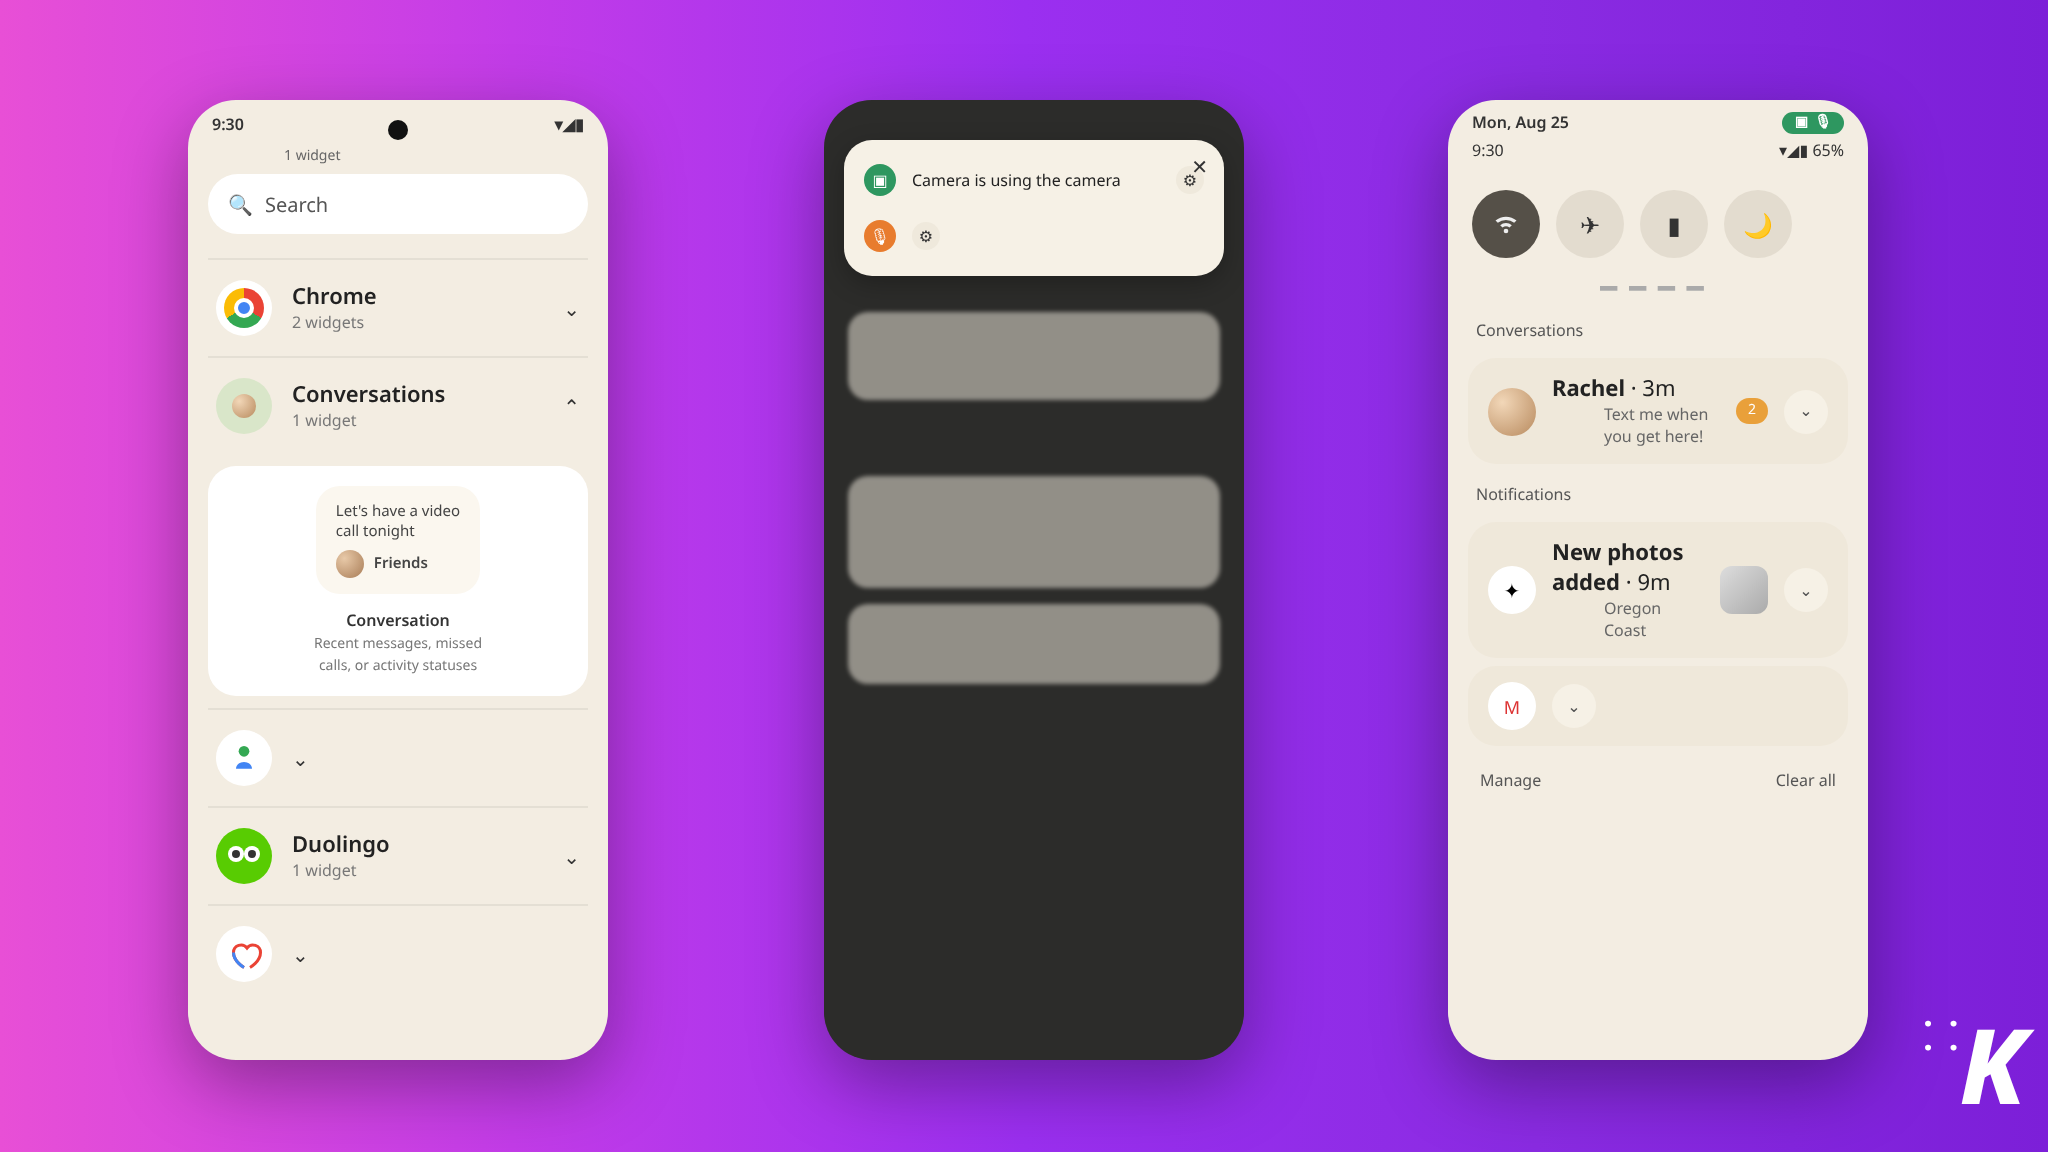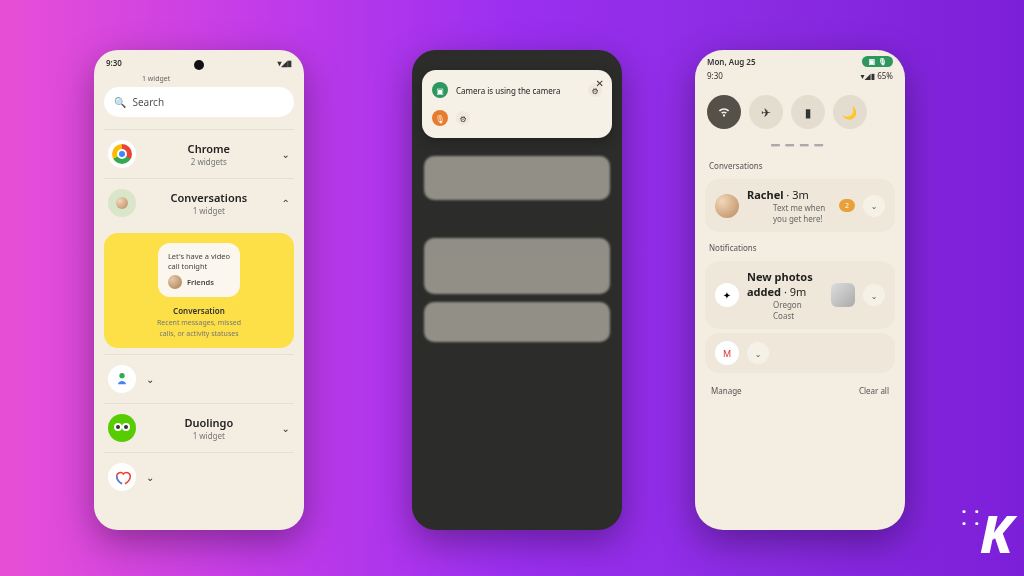--- a/index.html
+++ b/index.html
@@ -13,38 +13,38 @@
   .phone {
     position: absolute;
     width: 210px;
     height: 480px;
     border-radius: 24px;
     box-shadow: 0 12px 36px rgba(0,0,0,0.35);
     overflow: hidden;
   }
   .phone.p1 { left: 94px; top: 50px; background: #f3ede2; }
   .phone.p2 { left: 412px; top: 50px; background: #4a4a46; }
-  .phone.p3 { left: 695px; top: 50px; background: #f3ede2; border-radius: 28px; }
+  .phone.p3 { left: 724px; top: 50px; background: #f3ede2; }
 
   
   .statusbar { height: 20px; display: flex; align-items: center; justify-content: space-between; padding: 4px 12px 0 12px; font-size: 8px; font-weight: 600; color: #333; }
   .statusbar .right { display: flex; align-items: center; gap: 2px; }
   .camera-dot { position: absolute; top: 10px; left: 50%; transform: translateX(-50%); width: 10px; height: 10px; background: #111; border-radius: 50%; }
 
   
   .scroll { padding: 4px 10px 0 10px; }
   .name-cut { font-size: 7px; color: #666; padding-left: 38px; margin-bottom: 4px; }
   .searchbox { background: #fff; border-radius: 18px; height: 30px; display: flex; align-items: center; padding: 0 10px; font-size: 10px; color: #555; gap: 6px; margin-bottom: 12px; }
-  .list-item { display: flex; align-items: center; padding: 10px 4px; gap: 10px; border-top: 1px solid rgba(0,0,0,0.06); text-align: center; }
+  .list-item { display: flex; align-items: center; padding: 10px 4px; gap: 10px; border-top: 1px solid rgba(0,0,0,0.06); }
   .list-item .appicon { width: 28px; height: 28px; border-radius: 50%; flex-shrink:0; }
   .list-item .info { flex: 1; }
   .list-item .title { font-size: 11px; font-weight: 600; color: #222; }
   .list-item .sub { font-size: 8px; color: #777; }
   .chev { font-size: 10px; color: #333; }
-  .expanded { background: #fde047; padding: 10px; border-radius: 14px; margin: 6px 0; text-align:center;}
+  .expanded { background: #ffffff; padding: 10px; border-radius: 14px; margin: 6px 0; text-align:center;}
   .preview-bubble { background: #fbf7ef; border-radius: 12px; padding: 8px 10px; font-size: 7.5px; color: #444; display: inline-block; text-align: left; }
   .preview-bubble .fr { display:flex; align-items:center; gap:5px; margin-top:4px; font-weight:600; }
   .preview-bubble .fr .av { width:14px; height:14px; border-radius:50%; background: radial-gradient(circle at 30% 30%, #e8c9a8, #a87c56); }
   .exp-label { font-size:8px; font-weight:600; color:#333; margin-top:8px; }
   .exp-sub { font-size:7px; color:#777; margin-top:2px; }
 
   
   .dim { position:absolute; inset:0; background: rgba(20,20,20,0.55); }
   .blur-card { background:#d6d1c6; border-radius:10px; height:44px; margin:8px 12px; opacity:0.6; filter: blur(1px);}
   .alert-panel { position:absolute; top:20px; left:10px; right:10px; background:#f6f1e6; border-radius:14px; padding:6px 8px; box-shadow:0 4px 12px rgba(0,0,0,0.25); }

